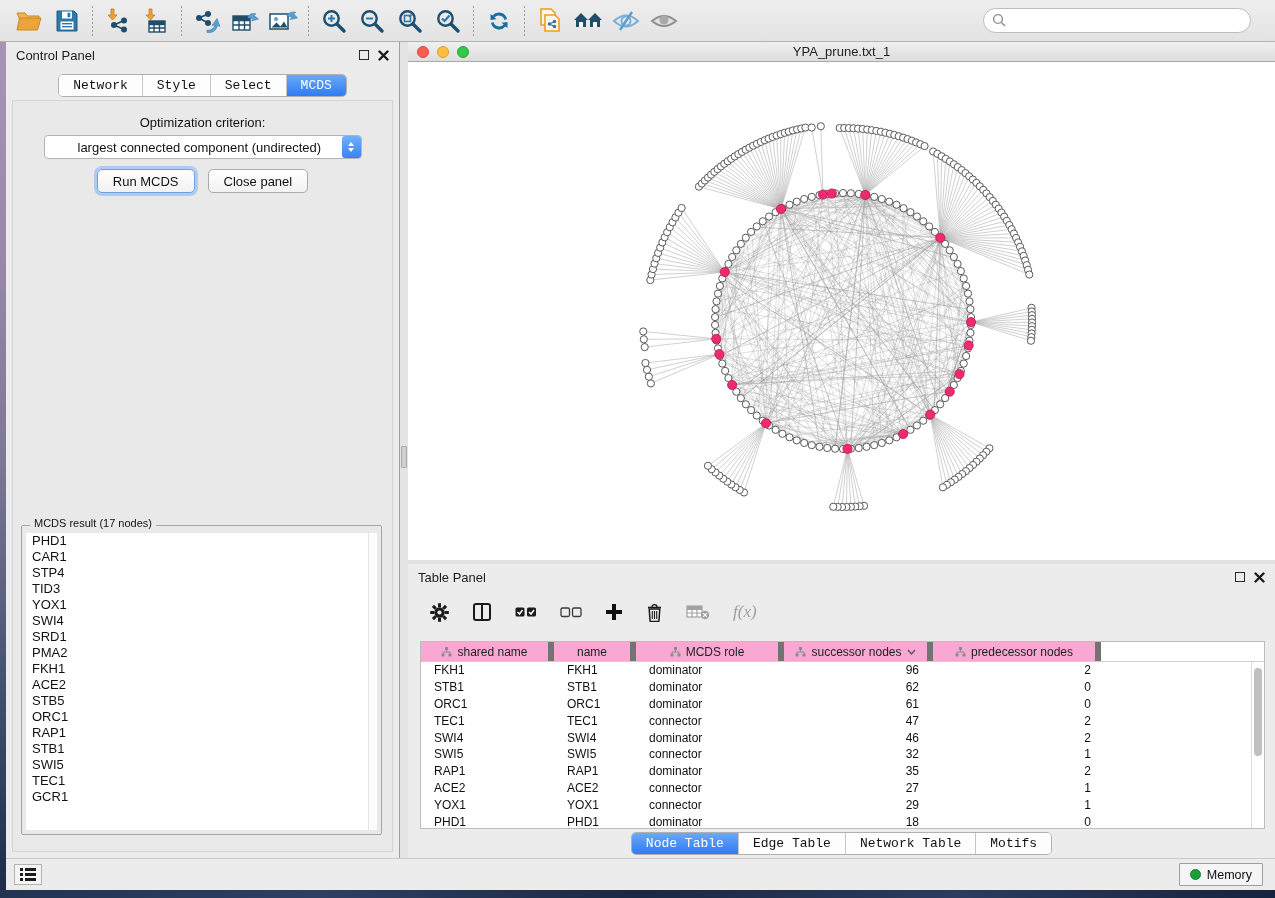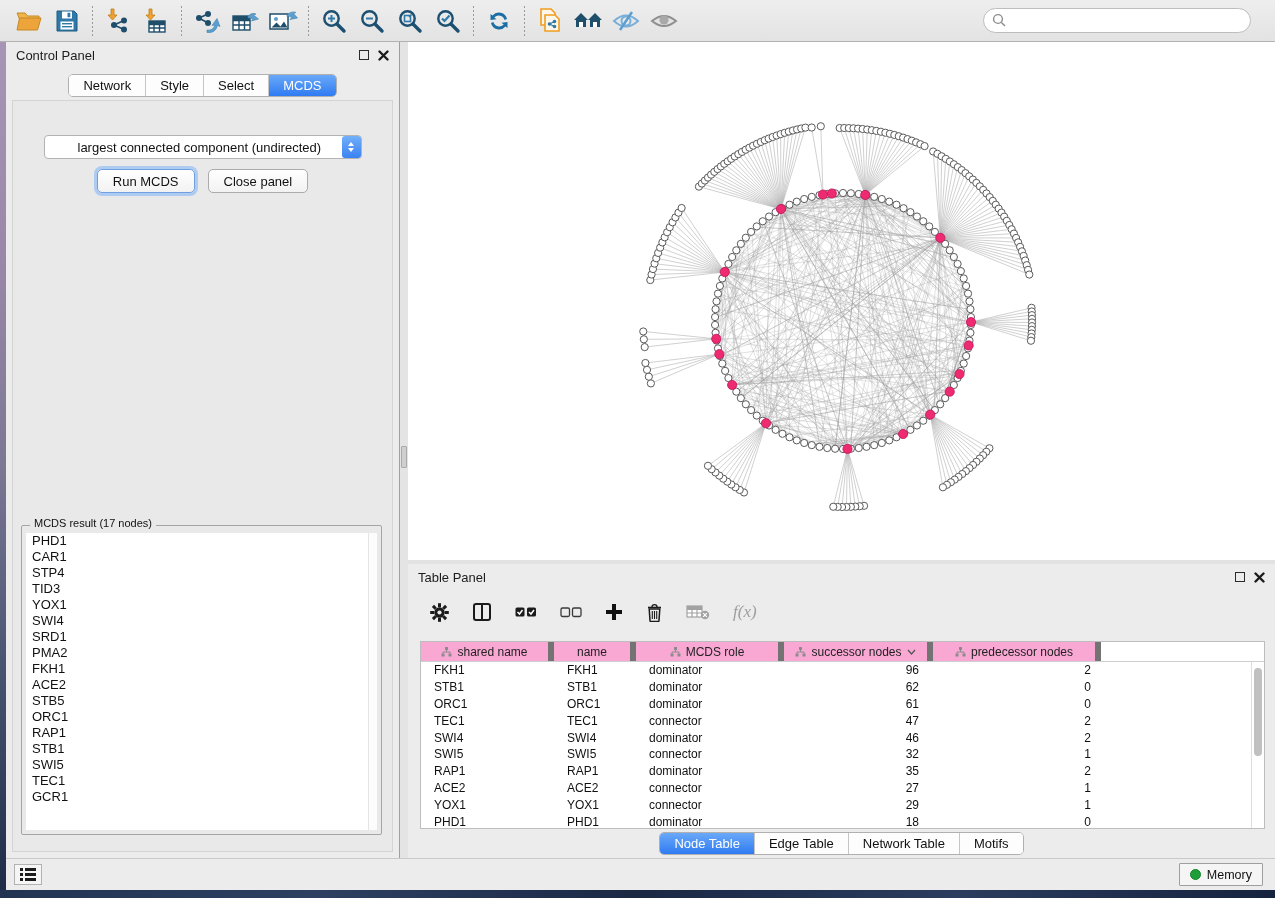--- a/index.html
+++ b/index.html
@@ -29,21 +29,21 @@
     font-family:"Liberation Sans",sans-serif; }
   .search-icon { position:absolute; left:9px; top:5px; }
   
   .panel-header { height:26px; display:flex; align-items:center; padding:0 10px; }
   .panel-title { font-size:13px; color:#1c1c1c; }
   .panel-btns { margin-left:auto; display:flex; align-items:center; gap:9px; }
   .float-box { width:10px; height:10px; border:1.6px solid #2b2b2b; background:transparent; }
   
   .control-panel { position:absolute; left:6px; top:42px; width:394px; height:816px;
     background:#ececec; border-right:1px solid #9f9f9f; }
-  .seg-tabs { position:absolute; left:0; right:0; display:flex; justify-content:center; }
+  .seg-tabs { position:absolute; left:0; right:0; display:flex; justify-content:center;font-family:Liberation Mono, monospace; }
   .seg-tabs .seg { display:flex; border:1px solid #b0b0b0; border-radius:5px;
     overflow:hidden; background:#fff; }
   .seg-tab { height:21px; padding:0 14px; display:flex; align-items:center; justify-content:center;
     font-size:13px; color:#111; background:#fdfdfd; border-right:1px solid #c6c6c6; cursor:default; }
   .seg-tab:last-child { border-right:none; }
   .seg-tab.sel { background:linear-gradient(#6aa9f8,#2f7bf2); color:#fff; }
   .cp-tabs { top:32px; }
   .cp-inner { position:absolute; left:6px; right:6px; top:58px; bottom:6px;
     background:#e9e9e9; border:1px solid #d4d4d4; }
   .opt-label { position:absolute; top:14px; width:100%; text-align:center; font-size:13px; color:#111; }
@@ -282,20 +282,21 @@
   </div>
   <div class="seg-tabs cp-tabs">
     <div class="seg" id="cp-tabs-seg">
         <div class="seg-tab">Network</div>
         <div class="seg-tab">Style</div>
         <div class="seg-tab">Select</div>
         <div class="seg-tab sel">MCDS</div>
       </div>
   </div>
   <div class="cp-inner">
+    <div class="opt-label">Optimization criterion:</div>
     <div class="combo">
       <span class="combo-text">largest connected component (undirected)</span>
       <span class="combo-stepper">
         <span class="chev up"></span>
           <span class="chev dn"></span>
       </span>
     </div>
     <div class="btn-row">
       <button class="push-btn focused">Run MCDS</button>
       <button class="push-btn">Close panel</button>
@@ -324,20 +325,28 @@
         </div>
     </div>
   </div>
 </div>
 
 <div class="v-splitter">
     <div class="handle"></div>
   </div>
 
 <div class="network-window">
+  <div class="net-titlebar">
+    <span class="traffic">
+      <span class="light red"></span>
+      <span class="light yellow"></span>
+      <span class="light green"></span>
+    </span>
+    <span class="net-title">YPA_prune.txt_1</span>
+  </div>
   <div class="net-canvas">
     <svg id="net-svg" width="867" height="498" viewBox="0 0 867 498">
         <line x1="316.74341983855527" y1="210.0165206572685" x2="559.0597363554693" y2="286.16950156722515" stroke="#9c9c9c" stroke-width="0.7" opacity="0.45"></line>
         <line x1="316.74341983855527" y1="210.0165206572685" x2="488.0809638006215" y2="143.62491047892047" stroke="#9c9c9c" stroke-width="0.7" opacity="0.45"></line>
         <line x1="316.74341983855527" y1="210.0165206572685" x2="374.9171182818267" y2="370.8885486742946" stroke="#9c9c9c" stroke-width="0.7" opacity="0.45"></line>
         <line x1="316.74341983855527" y1="210.0165206572685" x2="389.1223083942316" y2="140.5760268656468" stroke="#9c9c9c" stroke-width="0.7" opacity="0.45"></line>
         <line x1="316.74341983855527" y1="210.0165206572685" x2="536.3481878645904" y2="182.46540117983443" stroke="#9c9c9c" stroke-width="0.7" opacity="0.45"></line>
         <line x1="316.74341983855527" y1="210.0165206572685" x2="442.8182350790108" y2="132.24087725039539" stroke="#9c9c9c" stroke-width="0.7" opacity="0.45"></line>
         <line x1="316.74341983855527" y1="210.0165206572685" x2="318.0449992209909" y2="308.50280590817033" stroke="#9c9c9c" stroke-width="0.7" opacity="0.45"></line>
         <line x1="316.74341983855527" y1="210.0165206572685" x2="338.5555755848522" y2="341.6285241259387" stroke="#9c9c9c" stroke-width="0.7" opacity="0.45"></line>

